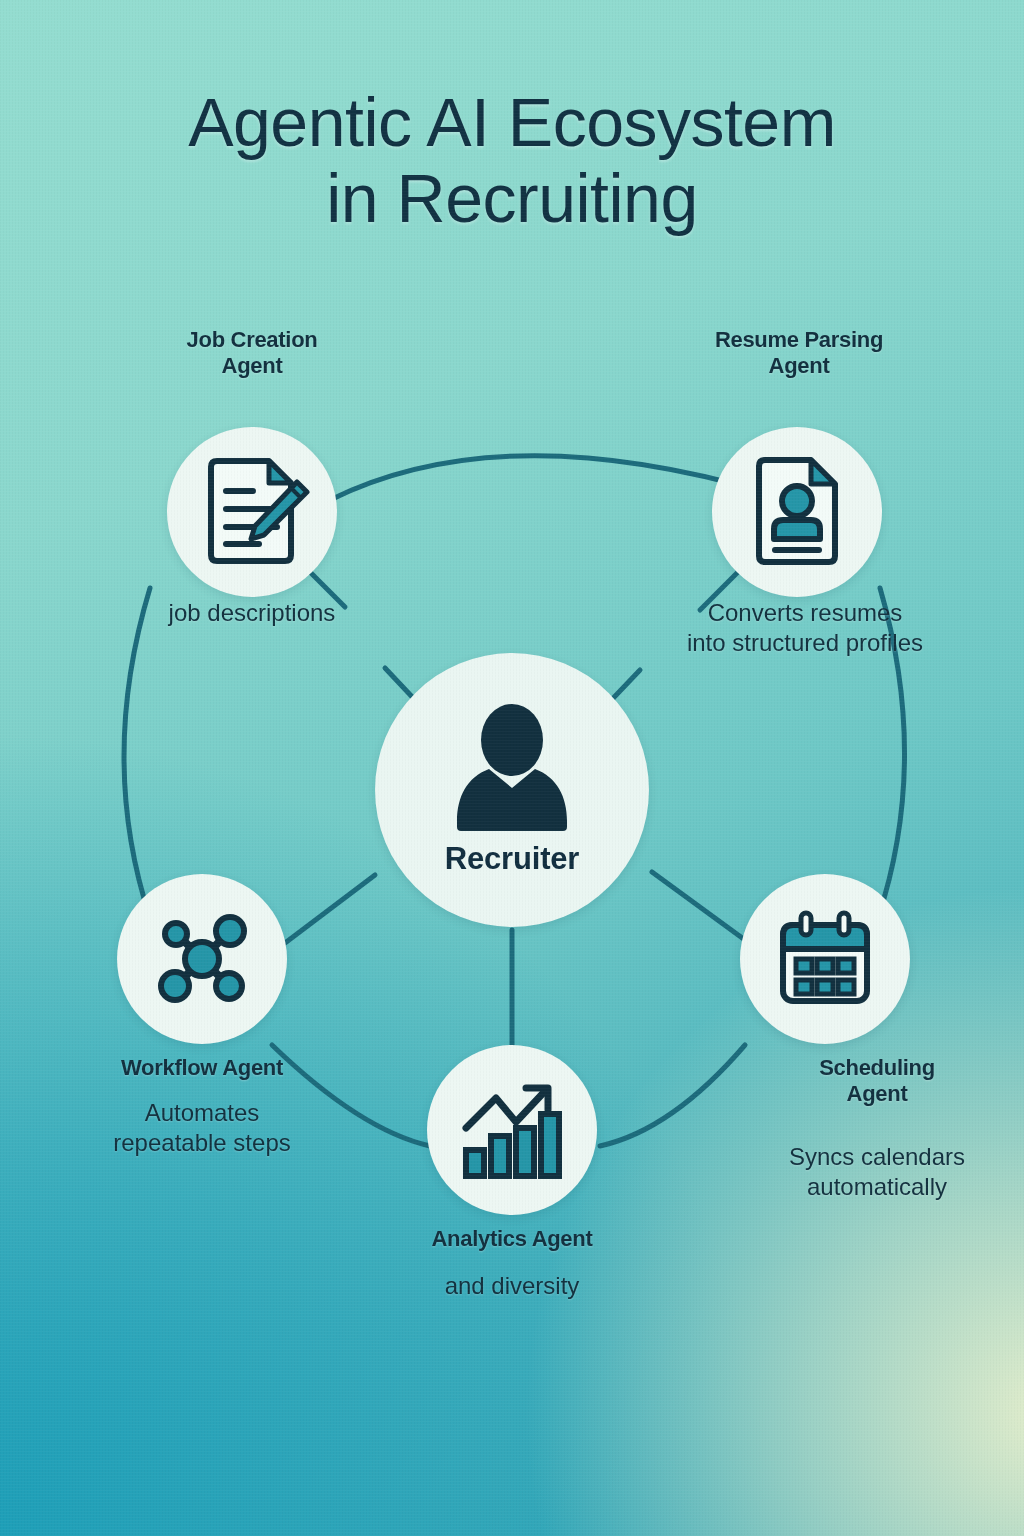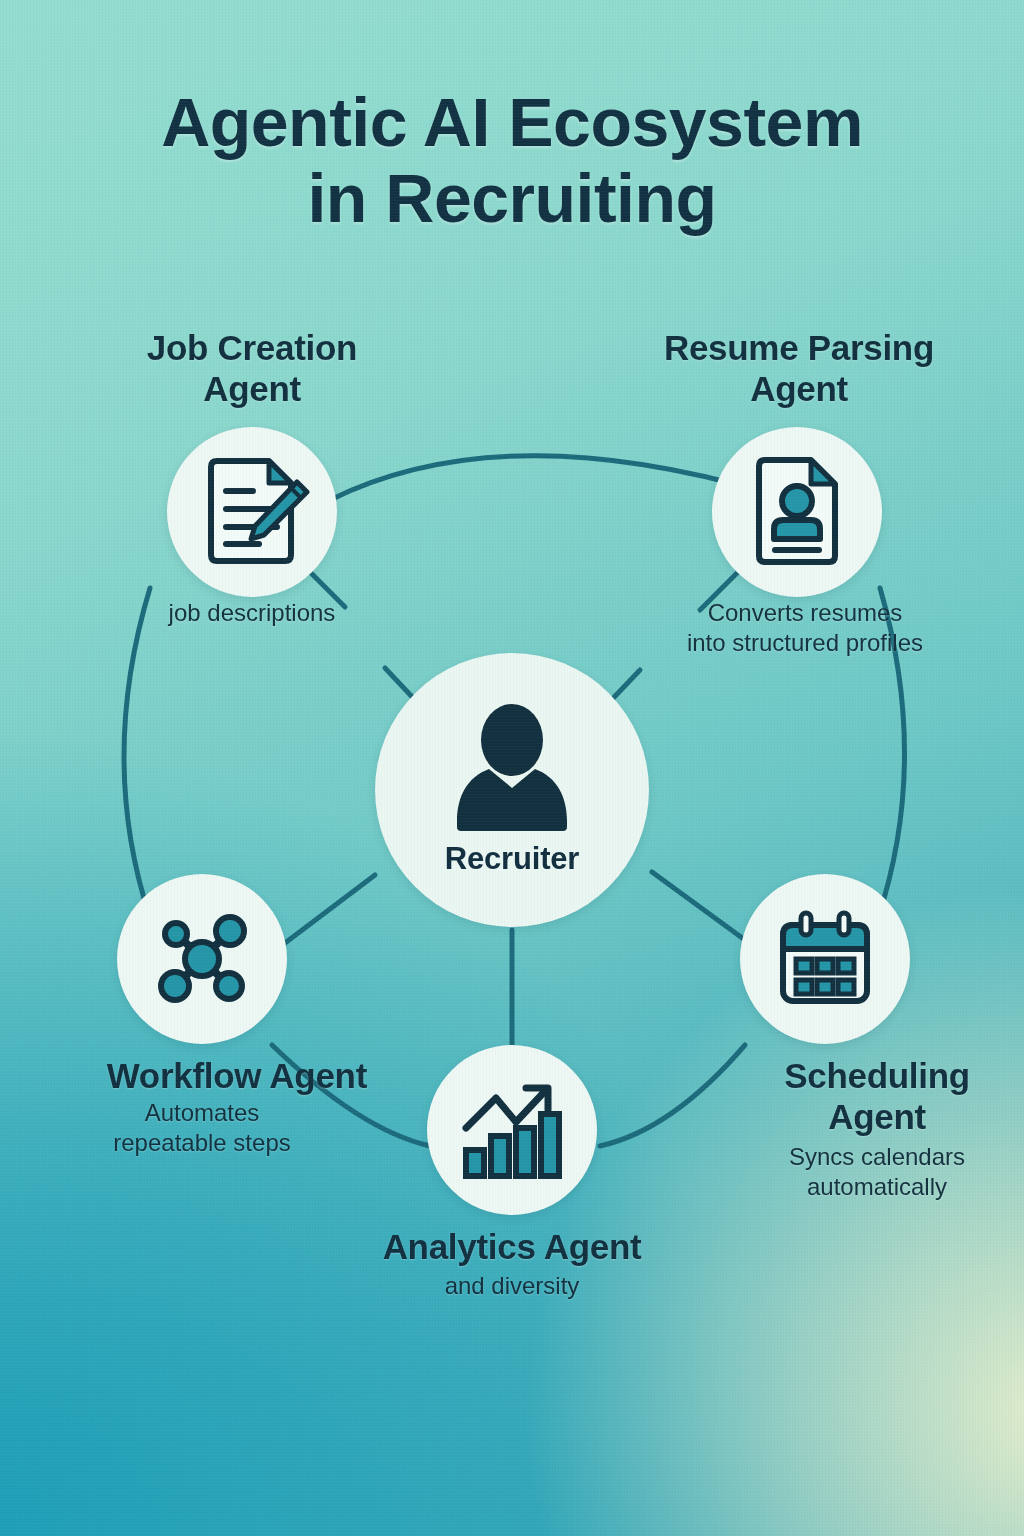--- a/index.html
+++ b/index.html
@@ -38,21 +38,21 @@
     position: absolute;
     left: 0;
     top: 84px;
     width: 1024px;
     text-align: center;
     color: #123243;
   }
   .title-line {
     display: block;
     font-size: 68px;
-    font-weight: 700;
+    font-weight: 400;
     letter-spacing: -0.5px;
     line-height: 1.12;
     text-shadow: 0 2px 3px rgba(255,255,255,0.30);
   }
   .node {
     position: absolute;
     border-radius: 50%;
     background: #edf7f3;
     box-shadow: 0 3px 10px rgba(10,60,70,0.12);
     display: flex;
@@ -84,41 +84,41 @@
     margin-top: 6px;
     letter-spacing: -0.2px;
   }
   .label-group {
     position: absolute;
     text-align: center;
     color: #12303f;
     width: 330px;
   }
   .agent-title {
-    font-size: 35px;
+    font-size: 22px;
     font-weight: 700;
     line-height: 1.18;
     letter-spacing: -0.3px;
     margin: 0;
     text-shadow: 0 1px 2px rgba(255,255,255,0.26);
   }
   .agent-desc {
     font-size: 24px;
     font-weight: 400;
     line-height: 1.24;
     margin: 0;
     color: #13313f;
     text-shadow: 0 1px 2px rgba(255,255,255,0.22);
   }
   
   #lbl-job-title      { left: 87px;  top: 327px; }
   #lbl-job-desc       { left: 87px;  top: 598px; }
   #lbl-resume-title   { left: 634px; top: 327px; }
   #lbl-resume-desc    { left: 640px; top: 598px; }
-  #lbl-workflow-title { left: 37px;  top: 1055px; text-align: right; }
+  #lbl-workflow-title { left: 37px;  top: 1055px; }
   #lbl-workflow-desc  { left: 37px;  top: 1098px; }
   #lbl-schedule-title { left: 712px; top: 1055px; }
   #lbl-schedule-desc  { left: 712px; top: 1142px; }
   #lbl-analytics-title{ left: 347px; top: 1226px; }
   #lbl-analytics-desc { left: 347px; top: 1271px; }
 
   svg.icon { display: block; overflow: visible; }
 </style>
 </head>
 <body>

